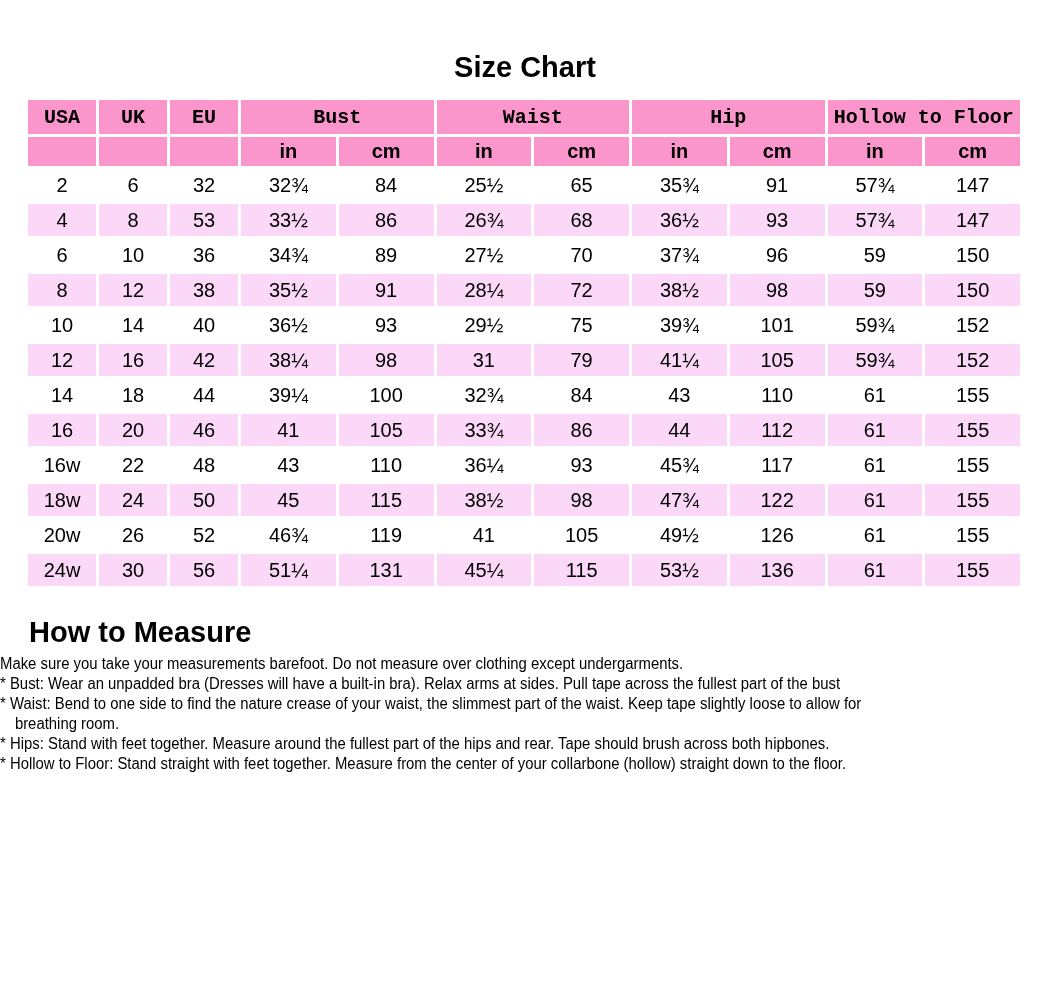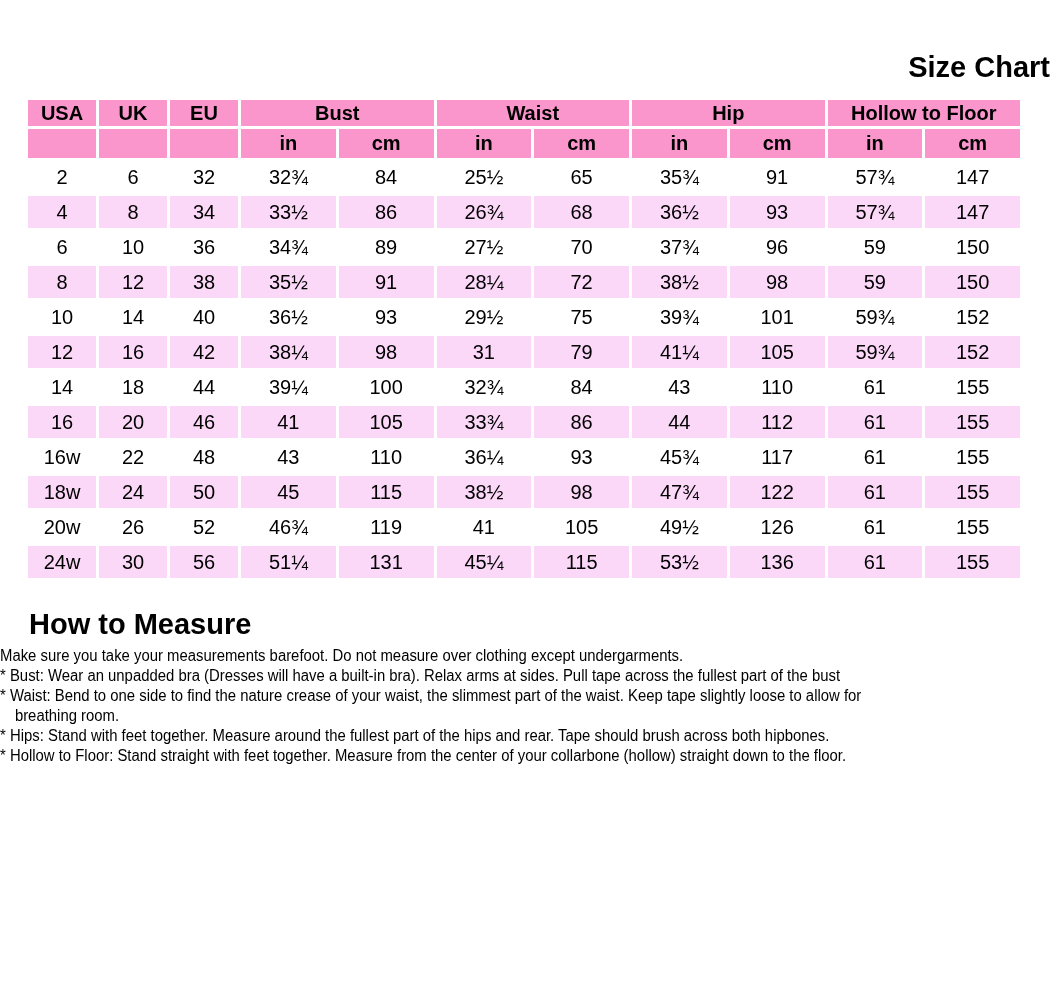--- a/index.html
+++ b/index.html
@@ -12,41 +12,41 @@
   html, body {
     margin: 0; padding: 0;
     width: 1050px; height: 1000px;
     background: var(--bg);
     color: var(--text-color);
     font-family: "Liberation Sans", "DejaVu Sans", sans-serif;
     overflow: hidden;
   }
   .title {
     margin: 50px 0 13px 0;
-    text-align: right;
+    text-align: center;
     font-size: 29px;
     line-height: 34px;
     font-weight: bold;
   }
   table.size-table {
     border-collapse: separate;
     border-spacing: 3px;
     table-layout: fixed;
     width: 998px;
     margin-left: 25px;
   }
   col.c-small { width: 68px; }
   thead th {
     background: var(--header-pink);
     font-weight: bold;
     font-size: 20px;
     text-align: center;
     padding: 0;
   }
-  tr.group-row th { height: 26px; }
+  tr.group-row th { height: 34px; font-family: Liberation Mono, monospace; }
   tr.unit-row th { height: 29px; }
   tbody td {
     font-size: 20px;
     text-align: center;
     height: 32px;
     padding: 0;
     background: #ffffff;
   }
   tbody tr:nth-child(even) td { background: var(--row-pink); }
   .notes {
@@ -124,21 +124,21 @@
           <td>25½</td>
           <td>65</td>
           <td>35¾</td>
           <td>91</td>
           <td>57¾</td>
           <td>147</td>
         </tr>
         <tr>
           <td>4</td>
           <td>8</td>
-          <td>34</td>
+          <td>53</td>
           <td>33½</td>
           <td>86</td>
           <td>26¾</td>
           <td>68</td>
           <td>36½</td>
           <td>93</td>
           <td>57¾</td>
           <td>147</td>
         </tr>
         <tr>

